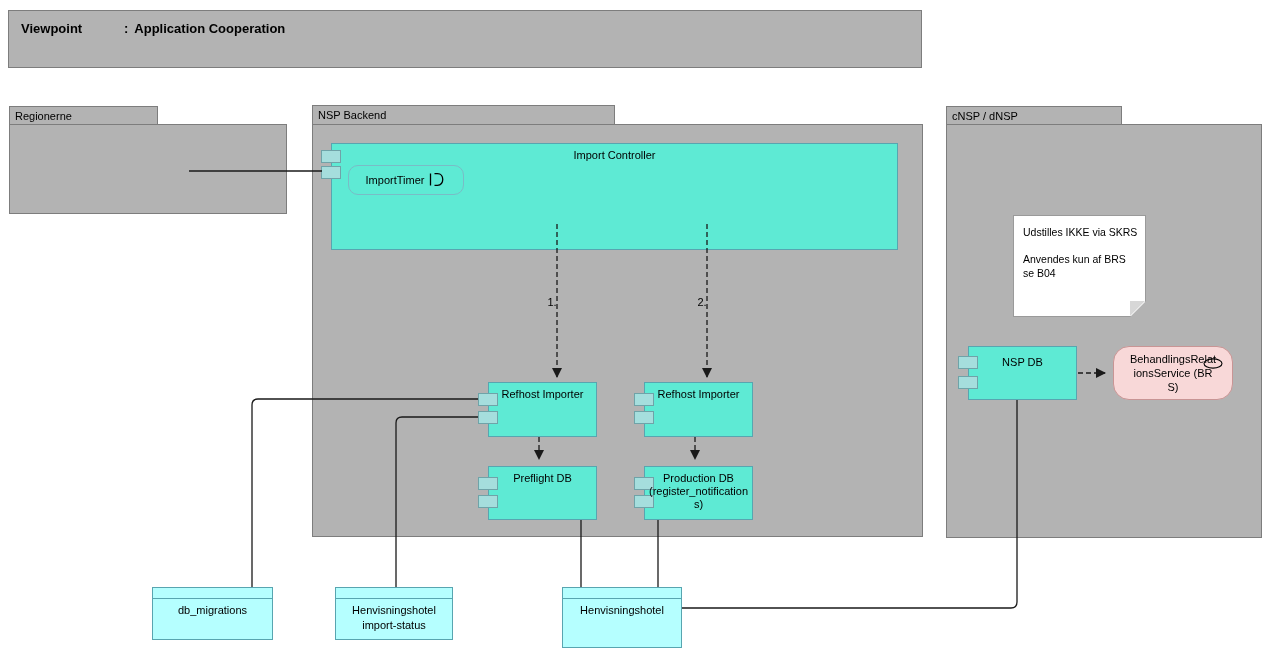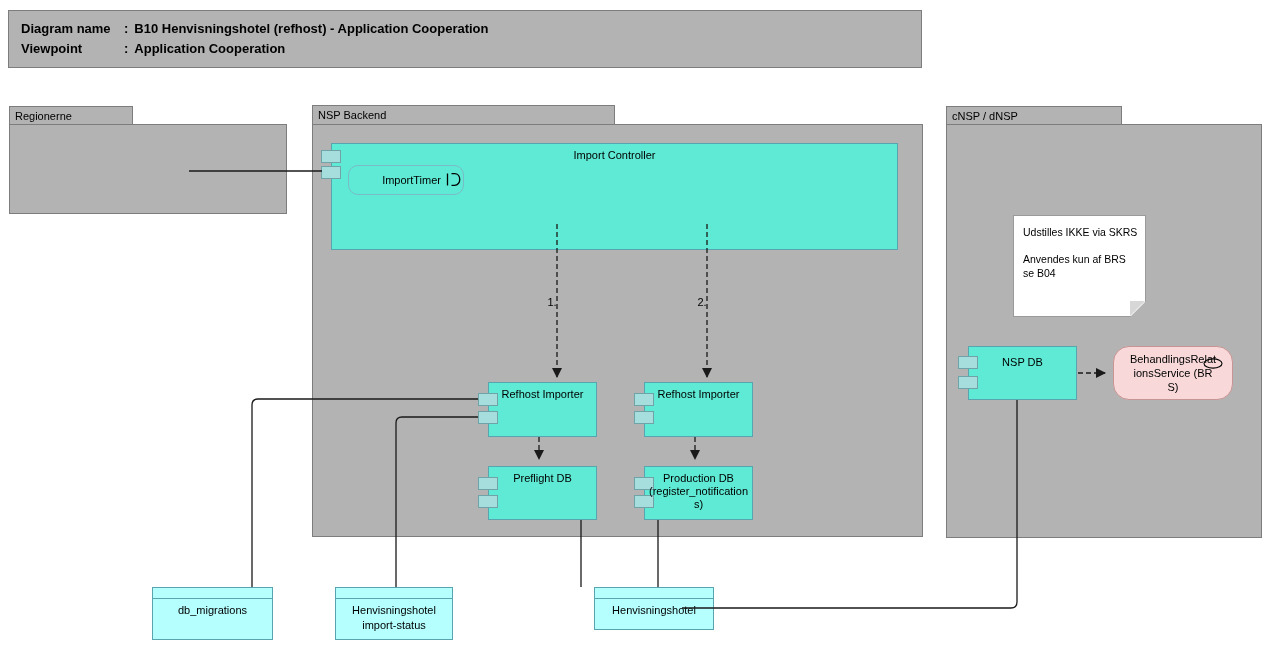--- a/index.html
+++ b/index.html
@@ -61,49 +61,46 @@
 
   svg.connectors { position:absolute; left:0; top:0; z-index:20; pointer-events:none; }
 </style>
 </head>
 <body>
 
 <div class="canvas">
 
   <div class="title-block">
     <div class="title-row">
-      <span class="tl-label">Diagram name</span><span class="tl-colon">:</span><span>B10 Henvisningshotel (refhost) - Application Cooperation</span>
-    </div>
-    <div class="title-row">
       <span class="tl-label">Viewpoint</span><span class="tl-colon">:</span><span>Application Cooperation</span>
     </div>
   </div>
 
-  <div class="group-tab" style="left:9px;top:106px;width:124px;height:18px;">
+  <div class="group-tab" style="left:9px;top:106px;width:149px;height:18px;">
     <span>Regionerne</span>
   </div>
   <div class="group-body" style="left:9px;top:124px;width:278px;height:90px;"></div>
 
   <div class="group-tab" style="left:312px;top:105px;width:303px;height:19px;">
     <span>NSP Backend</span>
   </div>
   <div class="group-body" style="left:312px;top:124px;width:611px;height:413px;"></div>
 
   <div class="group-tab" style="left:946px;top:106px;width:176px;height:18px;">
     <span>cNSP / dNSP</span>
   </div>
   <div class="group-body" style="left:946px;top:124px;width:316px;height:414px;"></div>
 
 
   <div class="comp" style="left:331px;top:143px;width:567px;height:107px;">
     <div class="port" style="top:6px;"></div>
     <div class="port" style="top:22px;"></div>
     <div class="clbl">Import Controller</div>
 
-    <div class="rbox" style="left:16px;top:21px;width:116px;height:30px;justify-content:flex-end;">
+    <div class="rbox" style="left:16px;top:21px;width:116px;height:30px;">
       <span class="txt">ImportTimer</span>
       <span>
         <svg width="17" height="13" viewBox="0 0 17 13">
             <path d="M1.5 0.5 V12.5" fill="none" stroke="#000" stroke-width="1.3"></path>
             <path d="M5.5 0.7 H8.5 C15.5 0.7 15.5 12.3 8.5 12.3 H5.5" fill="none" stroke="#000" stroke-width="1.3"></path>
           </svg>
       </span>
     </div>
 
   </div>
@@ -157,21 +154,21 @@
   </div>
 
   <div class="artifact" style="left:152px;top:587px;width:121px;height:53px;">
     <div class="band"></div>
     <div class="lbl">db_migrations</div>
   </div>
   <div class="artifact" style="left:335px;top:587px;width:118px;height:53px;">
     <div class="band"></div>
     <div class="lbl">Henvisningshotel import-status</div>
   </div>
-  <div class="artifact" style="left:562px;top:587px;width:120px;height:43px;margin-left:32px;">
+  <div class="artifact" style="left:562px;top:587px;width:120px;height:61px;">
     <div class="band"></div>
     <div class="lbl">Henvisningshotel</div>
   </div>
 
   <div class="step-label" style="left:544px;top:296px;width:16px;text-align:center;">1.</div>
   <div class="step-label" style="left:694px;top:296px;width:16px;text-align:center;">2.</div>
 
   <svg class="connectors" width="1269" height="651" viewBox="0 0 1269 651">
     <defs>
       <marker id="arr" markerWidth="10" markerHeight="10" refX="7.2" refY="4" orient="auto">

